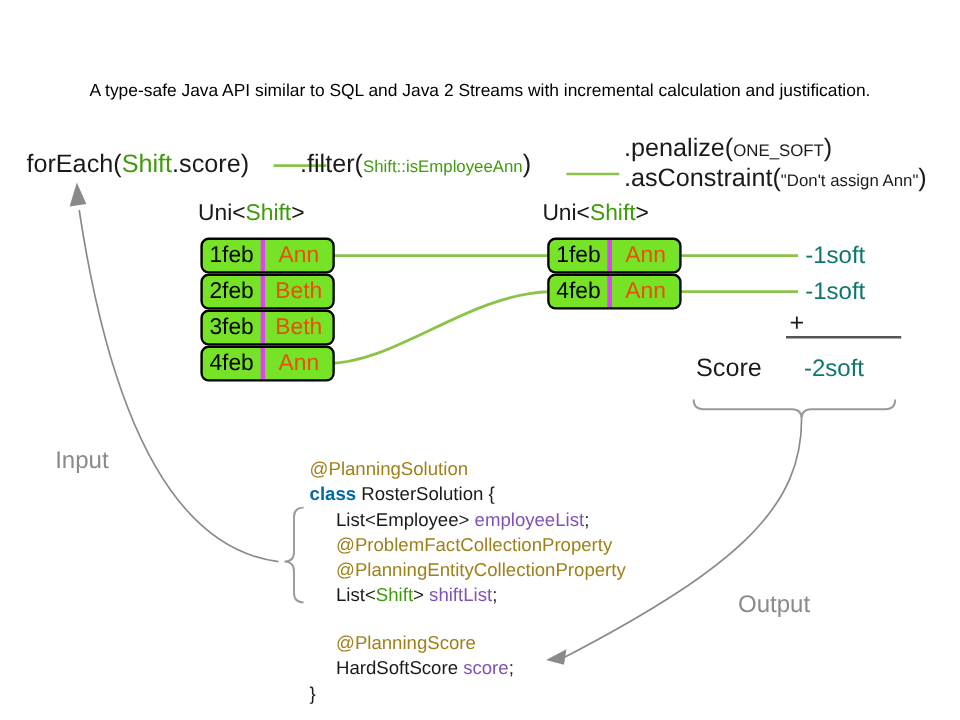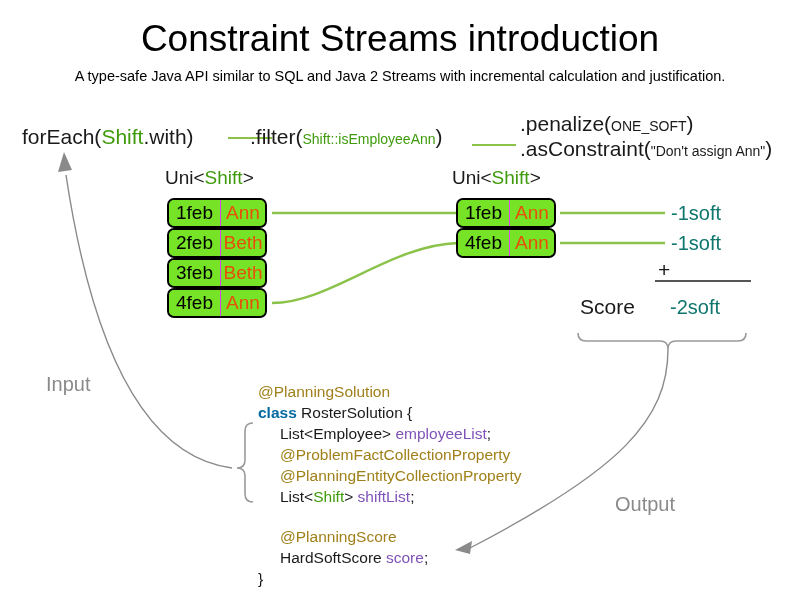--- a/index.html
+++ b/index.html
@@ -64,26 +64,26 @@
     display: flex;
     align-items: center;
     justify-content: center;
     font-size: 19px;
     box-sizing: border-box;
     height: 100%;
   }
   .cell-date {
     width: 52px;
     color: #000000;
-    border-right: 1px solid #d946ef;
+    border-right: 4px solid #d946ef;
     border-radius: 5px 0 0 5px;
     background: #76e327;
   }
   .cell-name {
-    width: 44px;
+    width: 56px;
     color: #e8500a;
     background: #76e327;
     border-radius: 0 5px 5px 0;
   }
 
   
   .score-text { font-size: 21px; color: #1a1a1a; }
   .soft-text  { font-size: 20px; color: #0f766e; }
 
   
@@ -101,21 +101,20 @@
   
   .io-label { font-size: 20px; color: #8a8a8a; }
 
   svg { overflow: visible; }
 </style>
 </head>
 <body>
 
 <div id="stage">
 
-  <div class="abs" id="title">Constraint Streams introduction</div>
   <div class="abs" id="subtitle">A type-safe Java API similar to SQL and Java 2 Streams with incremental calculation and justification.</div>
 
   <svg class="abs" style="left:0;top:0;" width="800" height="600">
 
     <line x1="228" y1="138" x2="272" y2="138" stroke="#8bc34a" stroke-width="2.2"></line>
 
     <line x1="472" y1="145" x2="516" y2="145" stroke="#8bc34a" stroke-width="2.2"></line>
 
     <line x1="272" y1="213" x2="458" y2="213" stroke="#8bc34a" stroke-width="2.4"></line>
 
@@ -131,21 +130,21 @@
     <path d="M668,349 C 668,420 620,470 470,548" fill="none" stroke="#8a8a8a" stroke-width="1.4"></path>
     <polygon points="455,550 472,541 470,554" fill="#8a8a8a"></polygon>
 
     <path d="M232,468 C 170,460 100,400 66,175" fill="none" stroke="#8a8a8a" stroke-width="1.4"></path>
     <polygon points="64,152 58,172 72,170" fill="#8a8a8a"></polygon>
 
     <path d="M253,423 q-8,0 -8,8 L245,460 q0,8 -8,8 q8,0 8,8 L245,494 q0,8 8,8" fill="none" stroke="#9a9a9a" stroke-width="1.6"></path>
   </svg>
 
   <div class="abs code-line" style="left:22px; top:125px;">
-    <span>forEach(</span><span class="kw-green">Shift</span><span>.with)</span>
+    <span>forEach(</span><span class="kw-green">Shift</span><span>.score)</span>
   </div>
 
   <div class="abs code-line" style="left:250px; top:125px;">
     <span>.filter(</span><span class="small-arg">Shift::isEmployeeAnn</span><span>)</span>
   </div>
 
   <div class="abs code-line" style="left:520px; top:112px;">
     <span>.penalize(</span><span class="small-arg-dark">ONE_SOFT</span><span>)</span>
   </div>
 

